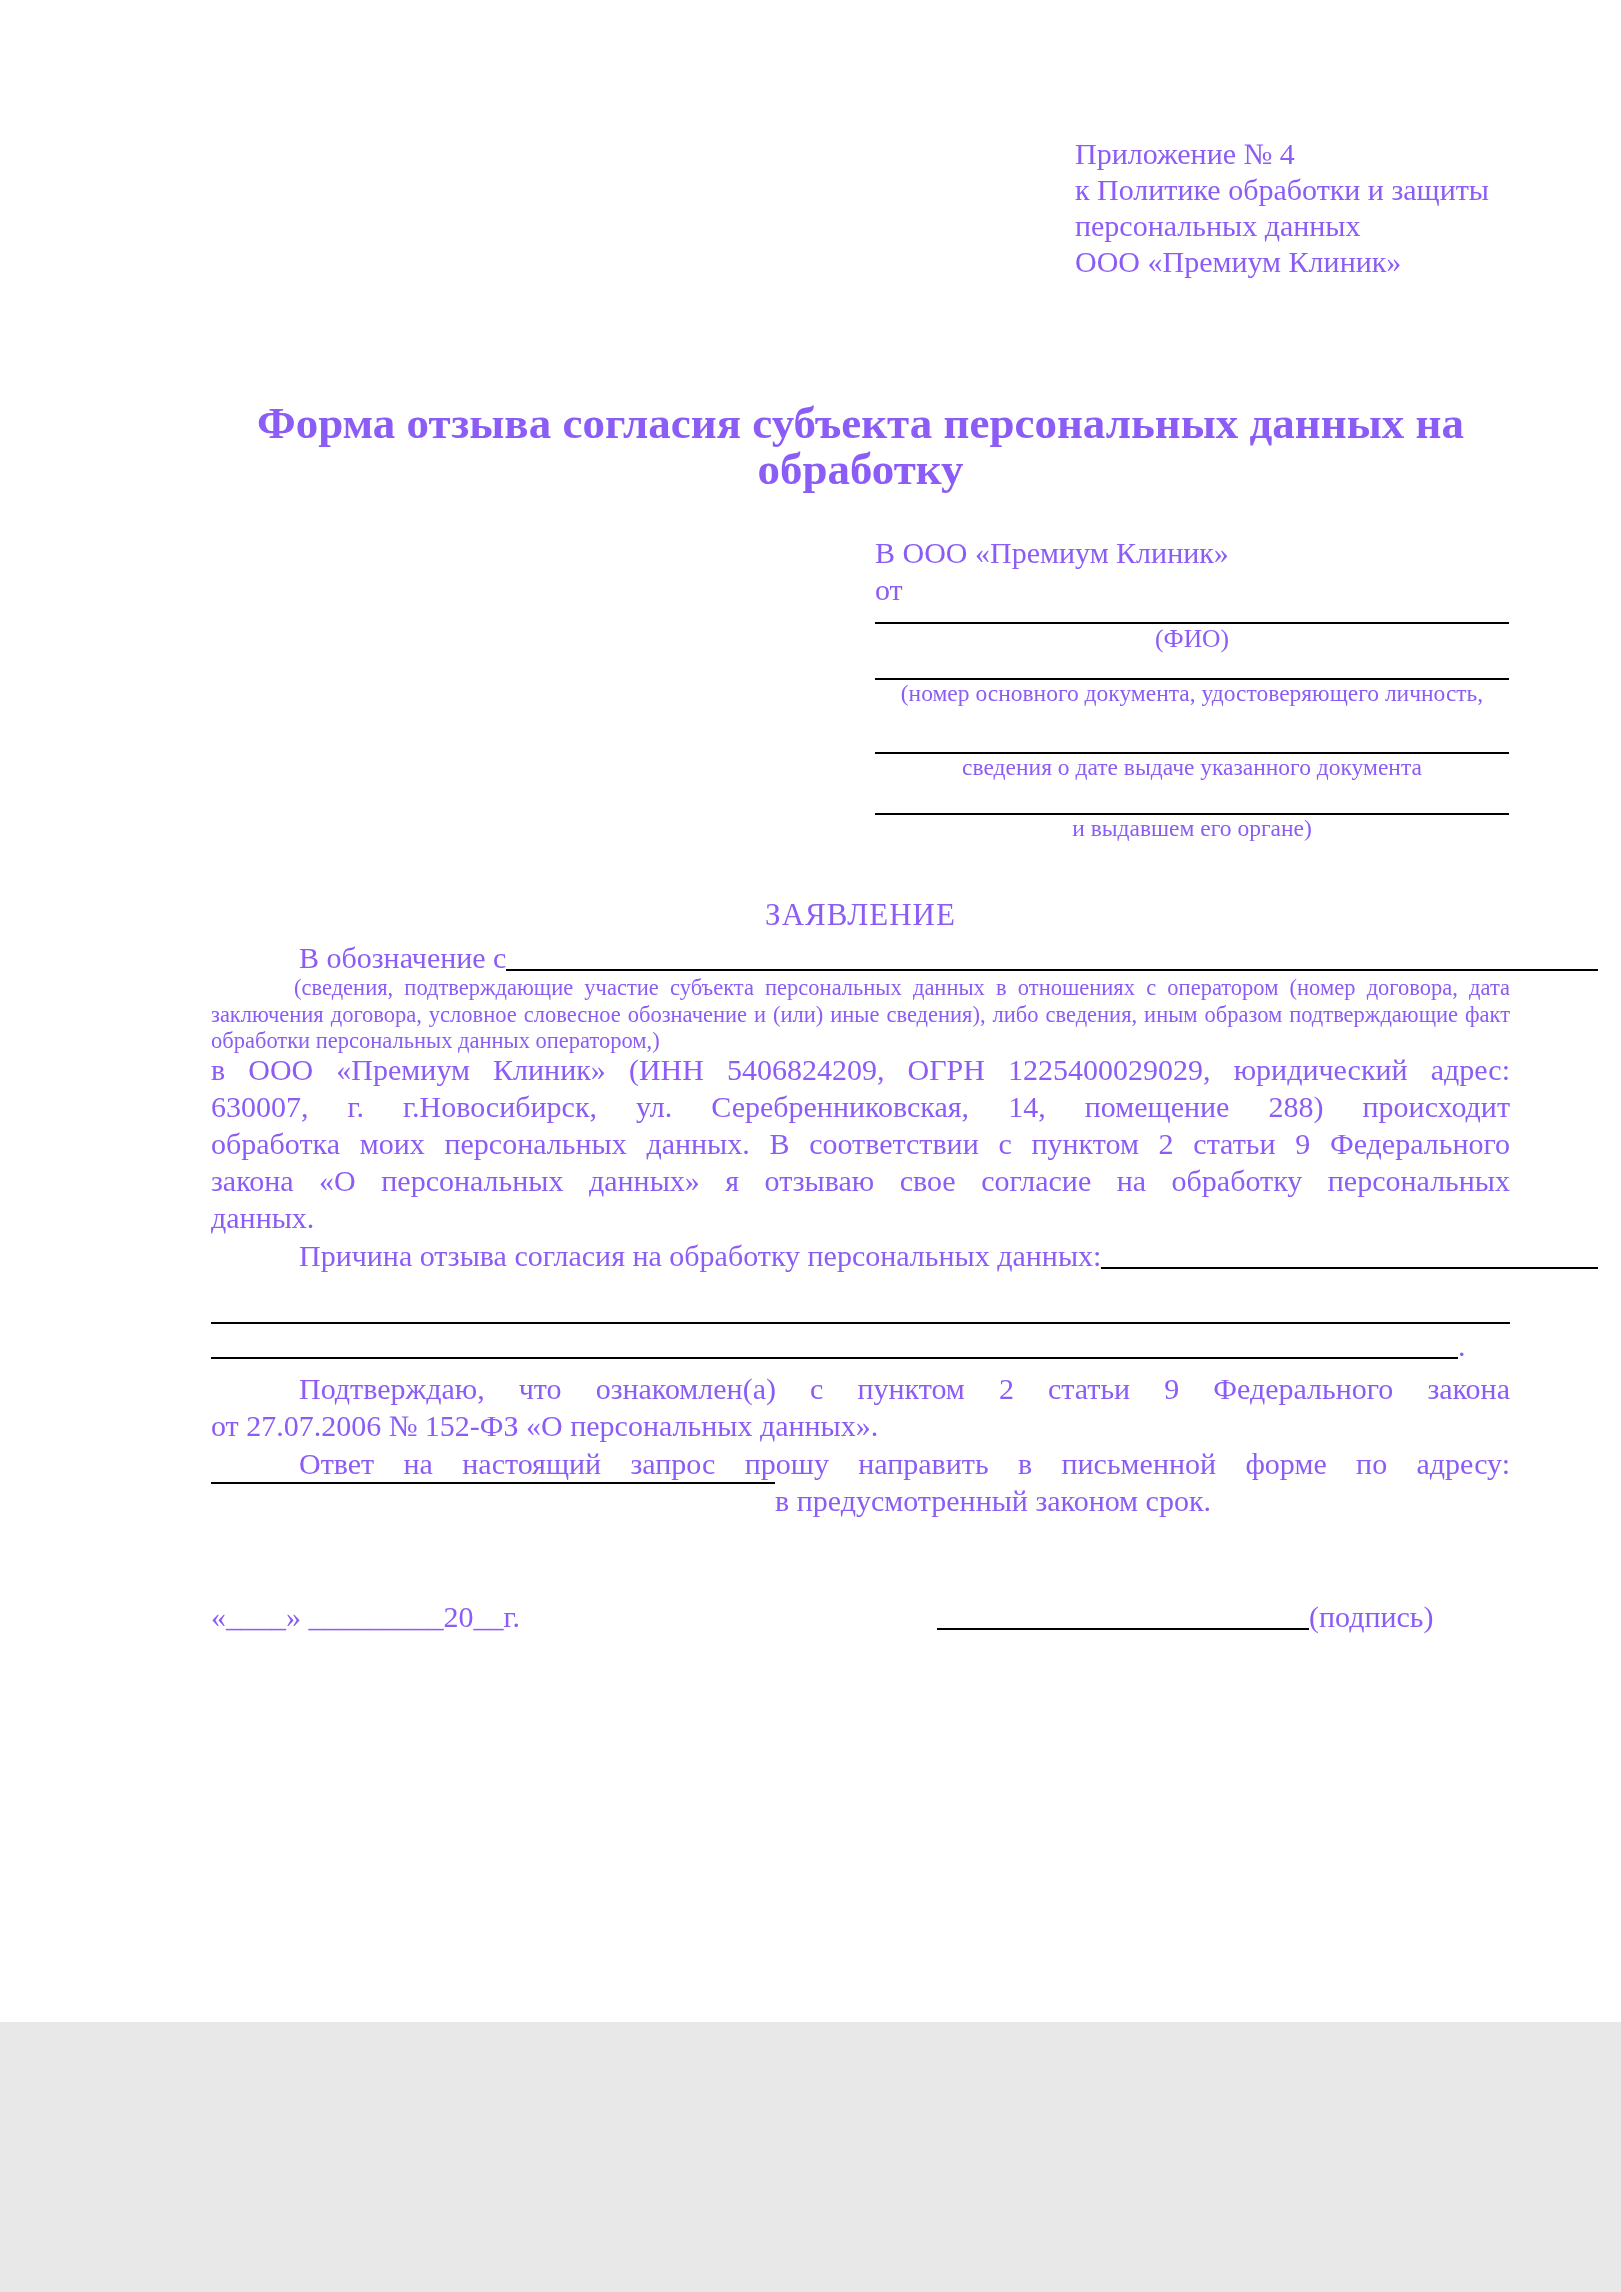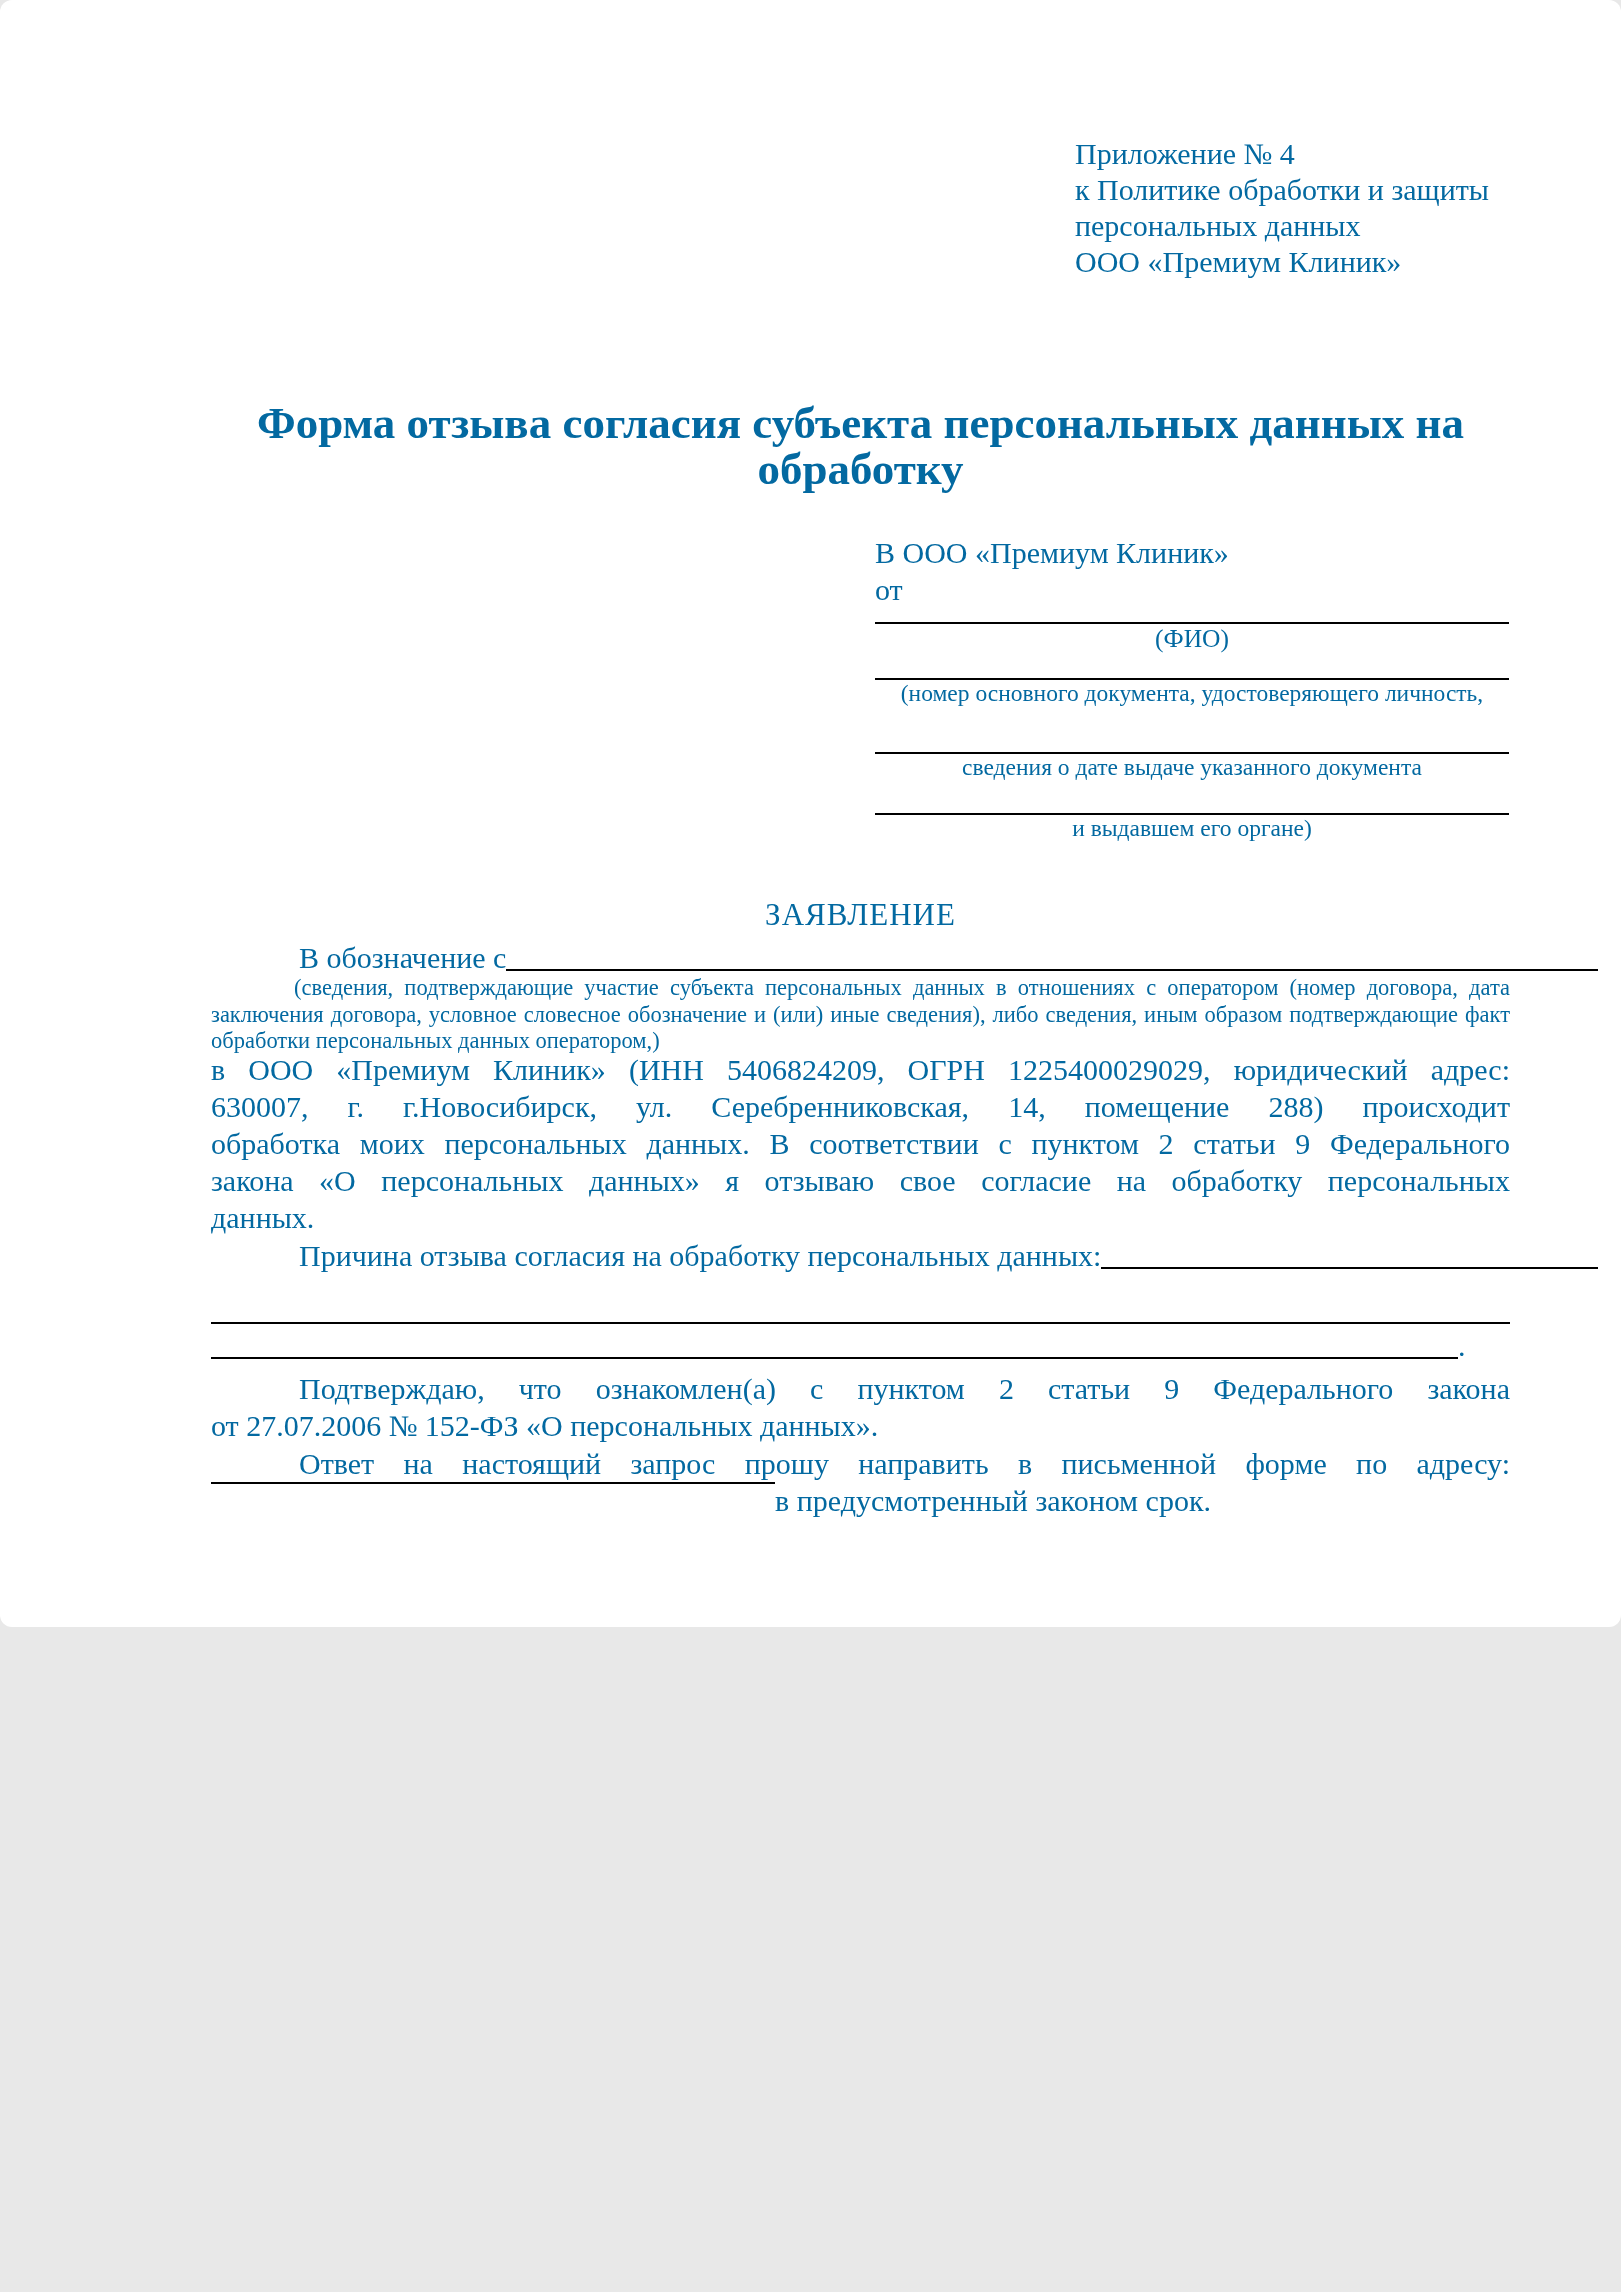--- a/index.html
+++ b/index.html
@@ -1,26 +1,25 @@
 <!DOCTYPE html>
 <html lang="ru"><head>
 <meta charset="utf-8">
 <style>
   html,body{margin:0;padding:0;background:#e8e8e8;}
   .page{
     position:relative;
-    width:1621px;height:1627px;
+    width:1621px;height:2022px;
     margin:0 auto;
     background:#ffffff;
-    color:#0369a1;
+    color:#8b5cf6;
     font-family:"Liberation Serif","DejaVu Serif",serif;
     font-size:30px;
     line-height:37px;
     overflow:hidden;
-    border-radius:12px;
   }
   .abs{position:absolute;}
 
   
   .annex{left:1075px;top:136px;line-height:36px;}
 
   
   .doc-title{left:211px;top:400px;width:1299px;text-align:center;
              font-weight:bold;font-size:45px;line-height:46px;}
 
@@ -143,15 +142,22 @@
     </div>
 
   <div class="abs response">
     <div class="l1">Ответ на настоящий запрос прошу направить в письменной форме по адресу:</div>
     <div class="l2">
       <span class="fill-addr"></span>
       <span>в предусмотренный законом срок.</span>
     </div>
   </div>
 
+  <div class="abs signrow">
+    <span class="date">«____» _________20__г.</span>
+    <span class="sig">
+      <span class="fill-sign"></span>
+      <span>(подпись)</span>
+    </span>
+  </div>
 
 </div>
 
 
 </body></html>

